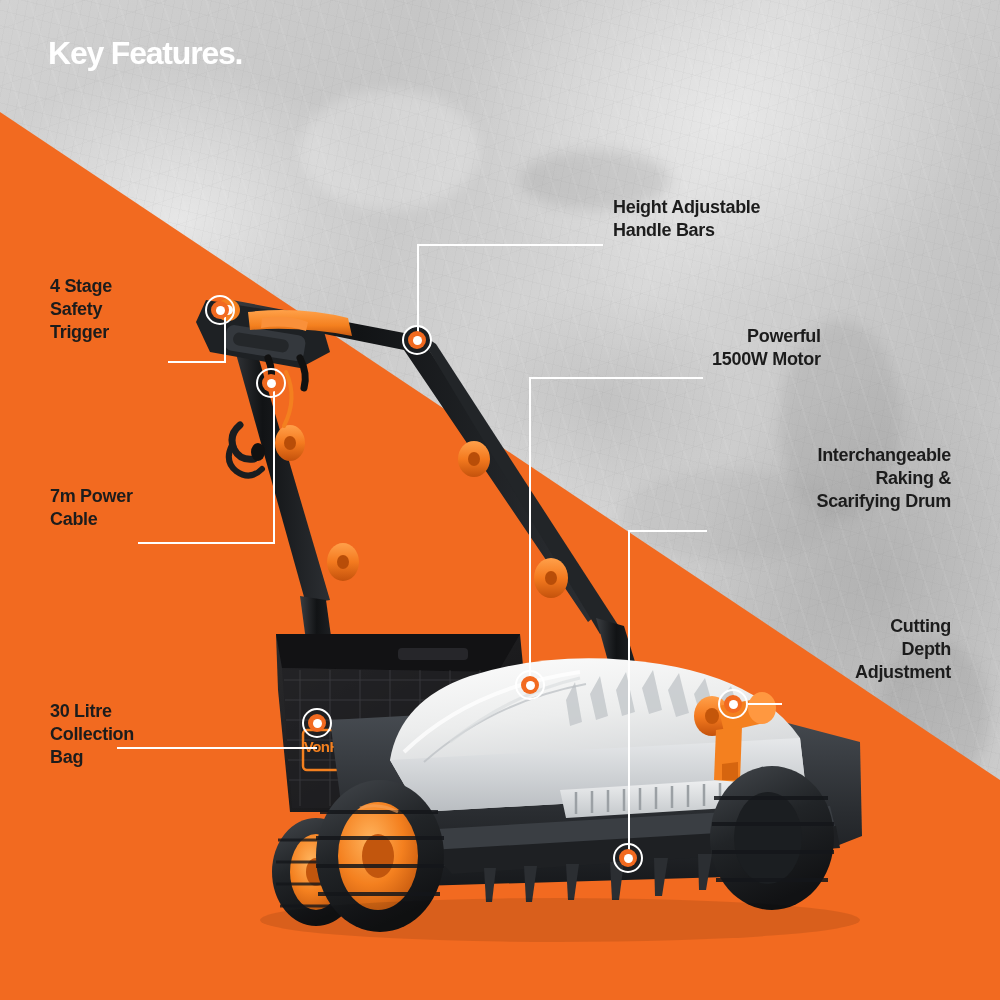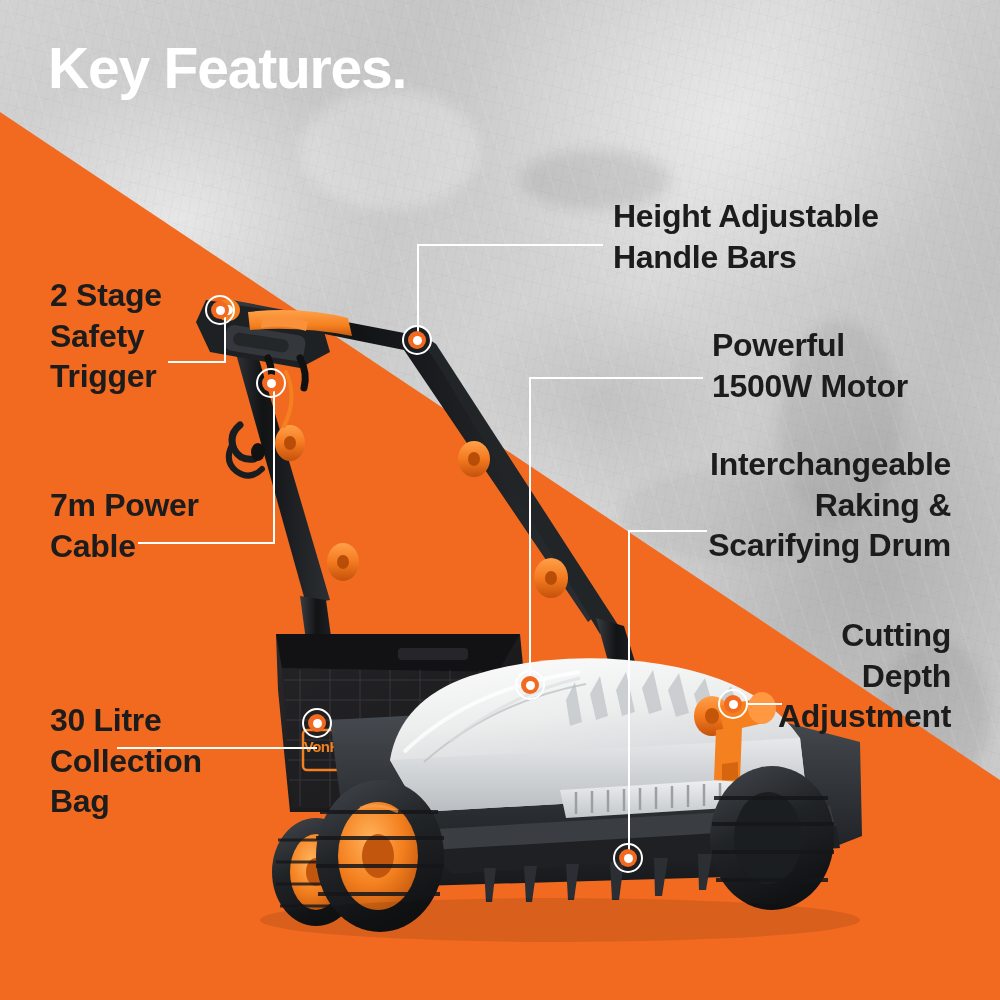--- a/index.html
+++ b/index.html
@@ -50,31 +50,31 @@
     position: absolute;
     inset: 0;
     clip-path: polygon(0 112px, 1000px 780px, 1000px 1000px, 0 1000px);
   }
 
   
   .title {
     position: absolute;
     left: 48px;
     top: 35px;
-    font-size: 57px;
+    font-size: 32px;
     font-weight: bold;
     letter-spacing: -1.2px;
     color: #ffffff;
     white-space: nowrap;
   }
 
   
   .label {
     position: absolute;
-    font-size: 32px;
+    font-size: 18px;
     font-weight: bold;
     line-height: 1.27;
     letter-spacing: -.3px;
     white-space: pre-line;
   }
   .label.dark  { color: #1c1c1c; }
   .label.left  { text-align: left; }
   .label.right { text-align: right; }
 
   
@@ -407,35 +407,35 @@
     <span class="dot-outer">
         <span class="dot-inner"></span>
       </span>
   </div>
   <div class="marker" style="left:733px; top:704px;">
     <span class="dot-outer">
         <span class="dot-inner"></span>
       </span>
   </div>
 
-  <div class="label dark left" style="left:50px; top:275px;">2 Stage
+  <div class="label dark left" style="left:50px; top:275px;">4 Stage
 Safety
 Trigger</div>
 
   <div class="label dark left" style="left:50px; top:485px;">7m Power
 Cable</div>
 
   <div class="label dark left" style="left:50px; top:660px;margin-top:40px;">30 Litre
 Collection
 Bag</div>
 
   <div class="label dark left" style="left:613px; top:196px;">Height Adjustable
 Handle Bars</div>
 
-  <div class="label dark left" style="left:712px; top:325px;">Powerful
+  <div class="label dark left" style="left:712px; top:325px;text-align:right;">Powerful
 1500W Motor</div>
 
   <div class="label dark right" style="right:49px; top:615px;">Cutting
 Depth
 Adjustment</div>
 
   <div class="label dark right" style="right:49px; top:444px;">Interchangeable
 Raking &amp;
 Scarifying Drum</div>
 

